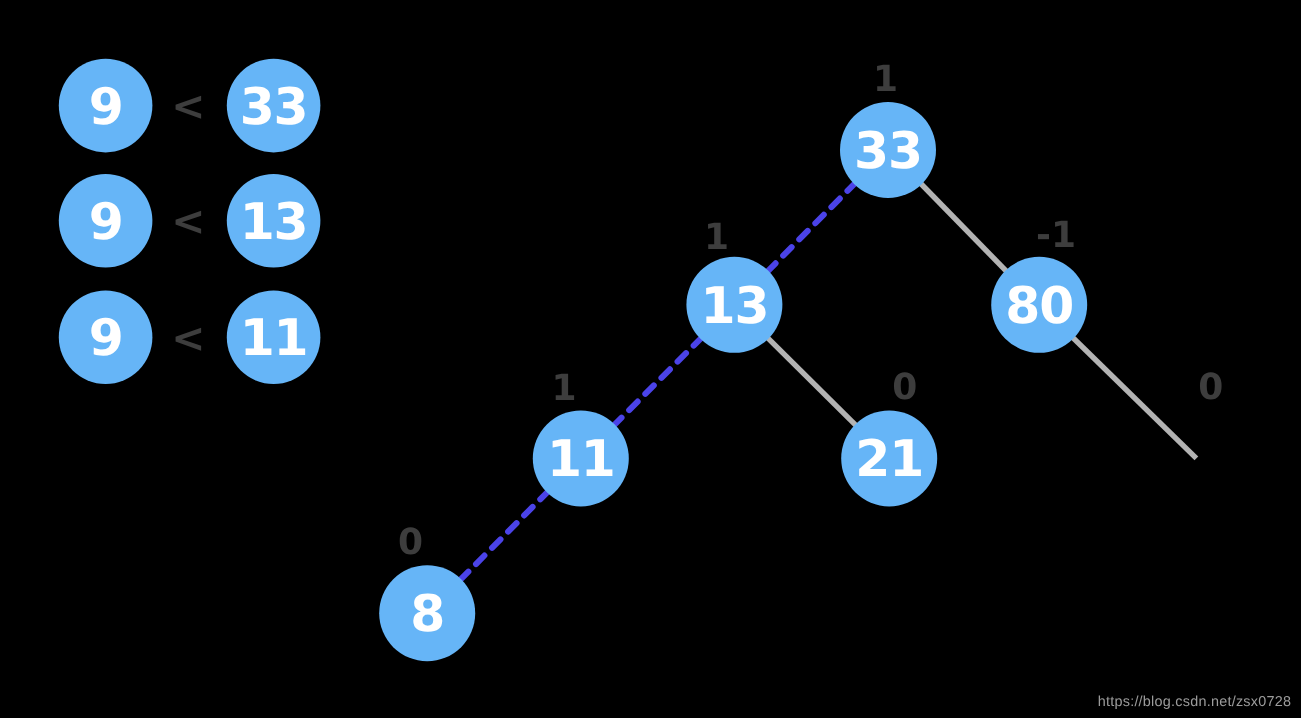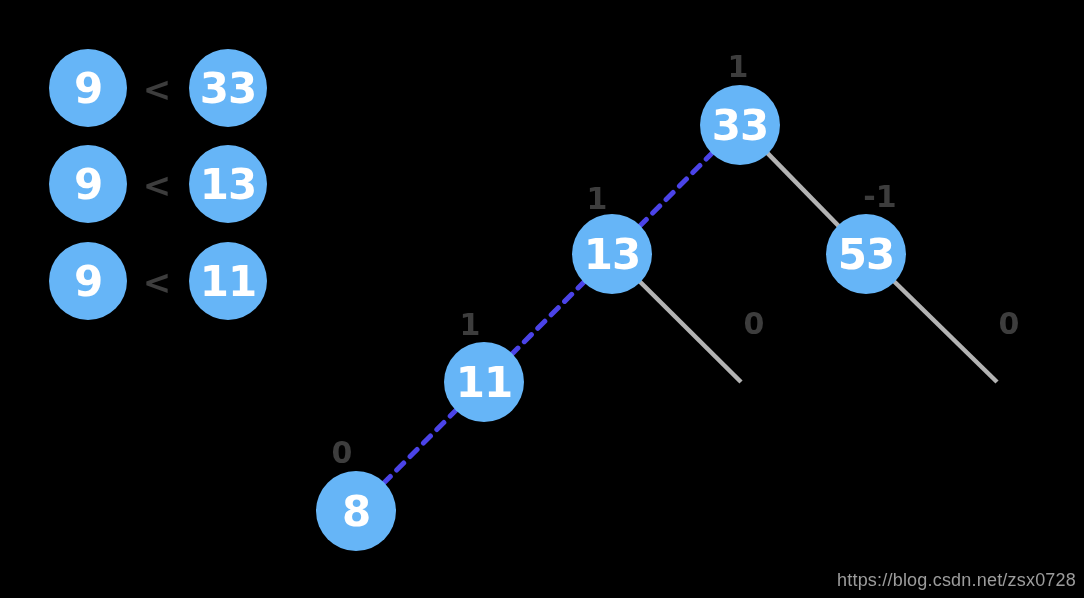--- a/index.html
+++ b/index.html
@@ -79,21 +79,21 @@
     color: var(--compare-symbol);
     font-size: 34px;
     font-weight: bold;
     transform: translate(-50%, -50%);
   }
   .watermark {
     position: absolute;
     right: 8px;
     bottom: 7px;
     color: var(--watermark-text);
-    font-size: 18px;
+    font-size: 12px;
     font-family: "Liberation Sans", sans-serif;
     letter-spacing: 0.2px;
   }
 </style>
 </head>
 <body>
 
 <div class="stage">
 
   <div class="cmp-circle" style="left:88px; top:88px;">9</div>
@@ -120,19 +120,20 @@
   <div class="balance" style="left:738px;  top:66px;">1</div>
   <div class="balance" style="left:597px;  top:198px;">1</div>
   <div class="balance" style="left:880px;  top:196px;">-1</div>
   <div class="balance" style="left:470px;  top:324px;">1</div>
   <div class="balance" style="left:754px;  top:323px;">0</div>
   <div class="balance" style="left:1009px; top:323px;">0</div>
   <div class="balance" style="left:342px;  top:452px;">0</div>
 
   <div class="node" style="left:740px; top:125px;">33</div>
   <div class="node" style="left:612px; top:254px;">13</div>
-  <div class="node" style="left:866px; top:254px;">53</div>
+  <div class="node" style="left:866px; top:254px;">80</div>
   <div class="node" style="left:484px; top:382px;">11</div>
+  <div class="node" style="left:741px; top:382px;">21</div>
   <div class="node" style="left:356px; top:511px;">8</div>
 
   <div class="watermark">https://blog.csdn.net/zsx0728</div>
 
 </div>
 
 </body></html>

